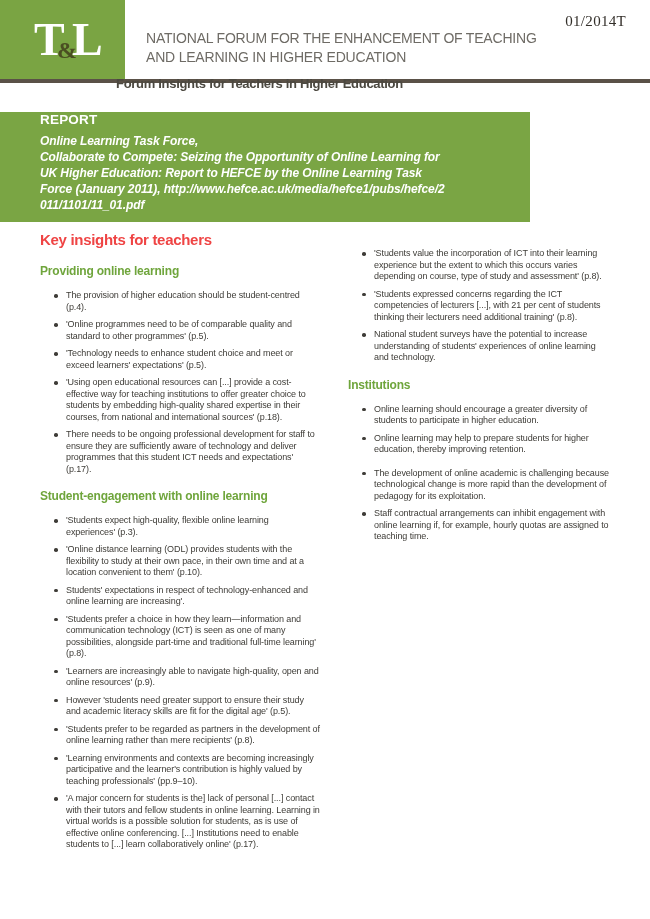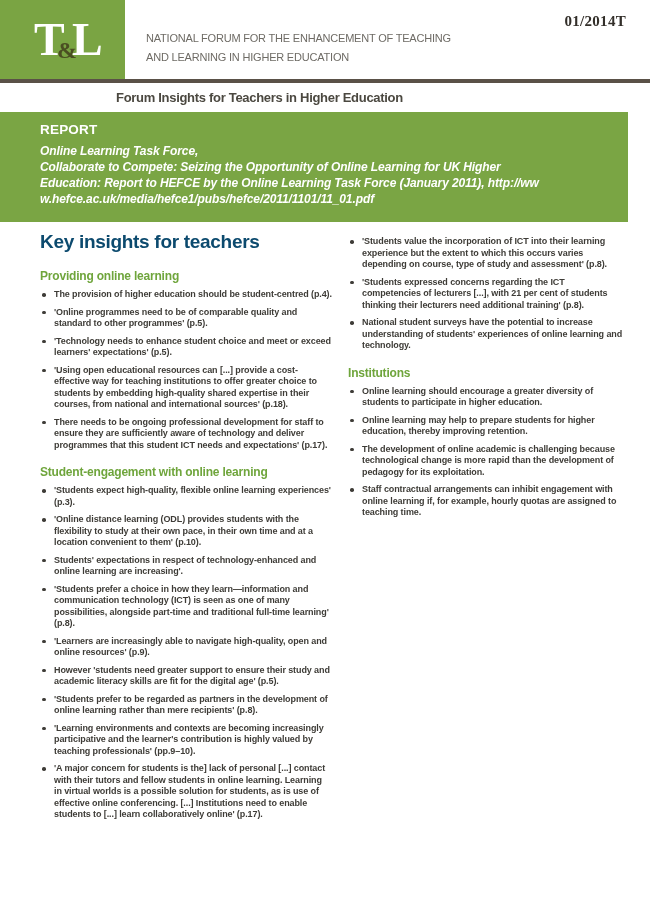--- a/index.html
+++ b/index.html
@@ -7,41 +7,41 @@
         font-family:"Liberation Sans",sans-serif;color:#3e3c37;}
   
   #logo-block{position:absolute;left:0;top:0;width:125px;height:79px;background:#7aa443;}
   .logo-letter{position:absolute;font-family:"Liberation Serif",serif;font-weight:bold;
                color:#ffffff;font-size:46px;line-height:46px;}
   #logo-t{left:34px;top:17px;}
   #logo-l{left:72px;top:17px;}
   #logo-amp{position:absolute;left:57px;top:38px;font-family:"Liberation Serif",serif;
             font-weight:bold;color:#4a4e22;font-size:24px;line-height:24px;}
   #issue-number{position:absolute;top:13px;right:24px;font-family:"Liberation Serif",serif;
-                font-weight:bold;font-size:15px;color:#332f2a;letter-spacing:.3px;}
-  #org-name{position:absolute;left:146px;top:29px;font-size:11px;line-height:19px;
+                font-weight:normal;font-size:15px;color:#332f2a;letter-spacing:.3px;}
+  #org-name{position:absolute;left:146px;top:29px;font-size:14px;line-height:19px;
             color:#6e6b65;letter-spacing:-0.2px;font-weight:400;}
   #header-divider{position:absolute;left:0;top:79px;width:650px;height:4px;background:#5a5147;}
-  #series-title{position:absolute;left:116px;top:90px;font-size:13px;font-weight:bold;
+  #series-title{position:absolute;left:116px;top:76px;font-size:13px;font-weight:bold;
                 color:#4b4840;letter-spacing:-0.3px;}
   
-  #report-banner{position:absolute;left:0;top:112px;width:628px;height:110px;background:#7aa544;
-                 color:#ffffff;box-sizing:border-box;padding:10px 85px 0 40px;}
+  #report-banner{position:absolute;left:0;top:112px;width:530px;height:110px;background:#7aa544;
+                 color:#ffffff;box-sizing:border-box;padding:0 85px 0 40px;}
   #report-label{font-size:13.5px;font-weight:bold;letter-spacing:.2px;margin:0 0 6px 0;}
   .band-text{font-size:12px;font-weight:bold;line-height:16px;letter-spacing:-0.1px;max-width:525px;font-style:italic;}
   #report-url{word-break:break-all;}
   
   #page-body{position:absolute;left:0;top:231px;width:650px;box-sizing:border-box;
              padding:0 26px 0 40px;display:flex;}
   .col{box-sizing:border-box;}
   #left-column{width:292px;margin-right:16px;}
   #right-column{width:276px;padding-top:5px;}
-  #page-title{margin:0 0 16px 0;font-size:19px;font-weight:bold;color:#0c4a6e;letter-spacing:-0.3px;}
+  #page-title{margin:0 0 16px 0;font-size:15px;font-weight:bold;color:#ef4444;letter-spacing:-0.3px;}
   .section-heading{margin:14px 0 6px 0;font-size:12px;font-weight:bold;color:#6fa53c;letter-spacing:-0.2px;}
-  ul.bullet-list{list-style:none;margin:0;padding:0 0 0 14px;font-weight:bold;}
+  ul.bullet-list{list-style:none;margin:12px;padding:0 0 0 14px;}
   ul.bullet-list li{position:relative;font-size:9px;line-height:11.5px;letter-spacing:-0.1px;
                     margin:0 0 6px 0;color:#3e3c37;}
   ul.bullet-list li::before{content:"";position:absolute;left:-12px;top:4px;width:3.5px;height:3.5px;
                             border-radius:50%;background:#3e3c37;}
 </style>
 </head>
 <body>
 
 <div id="page">
 

